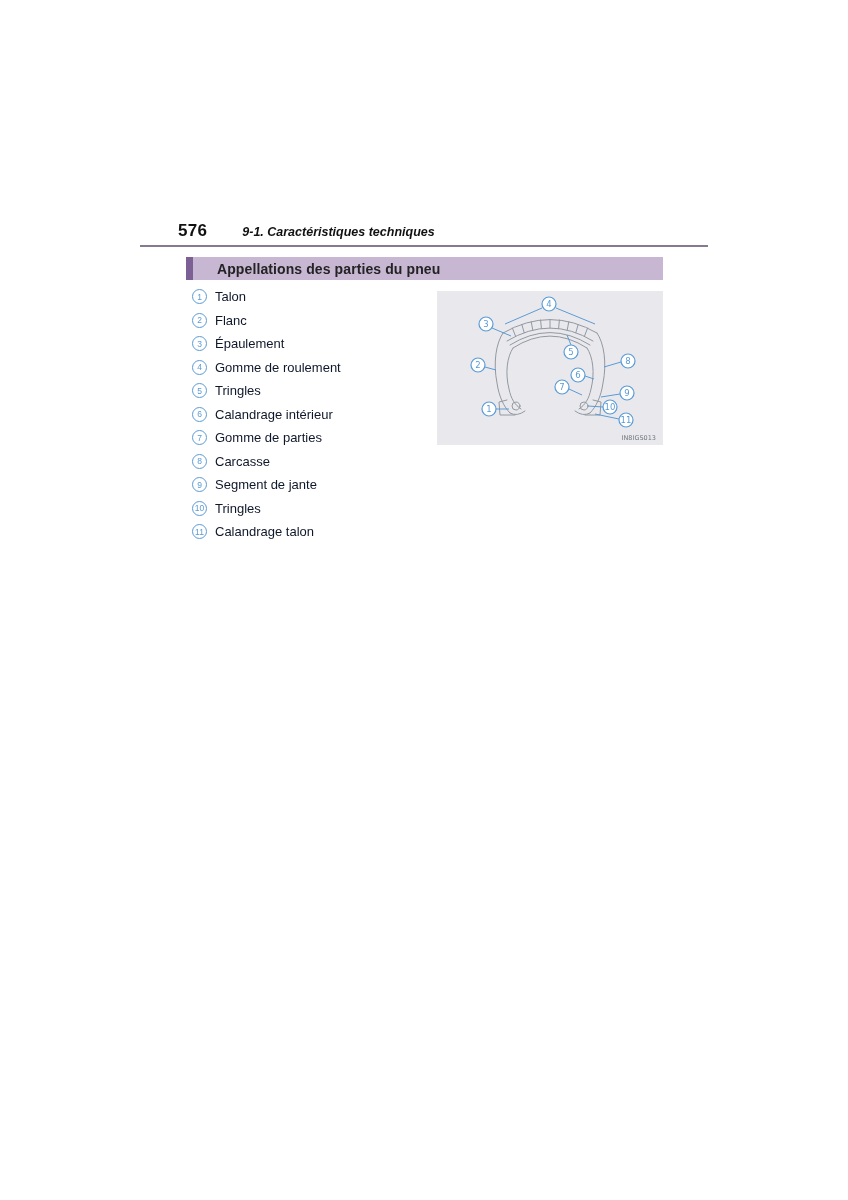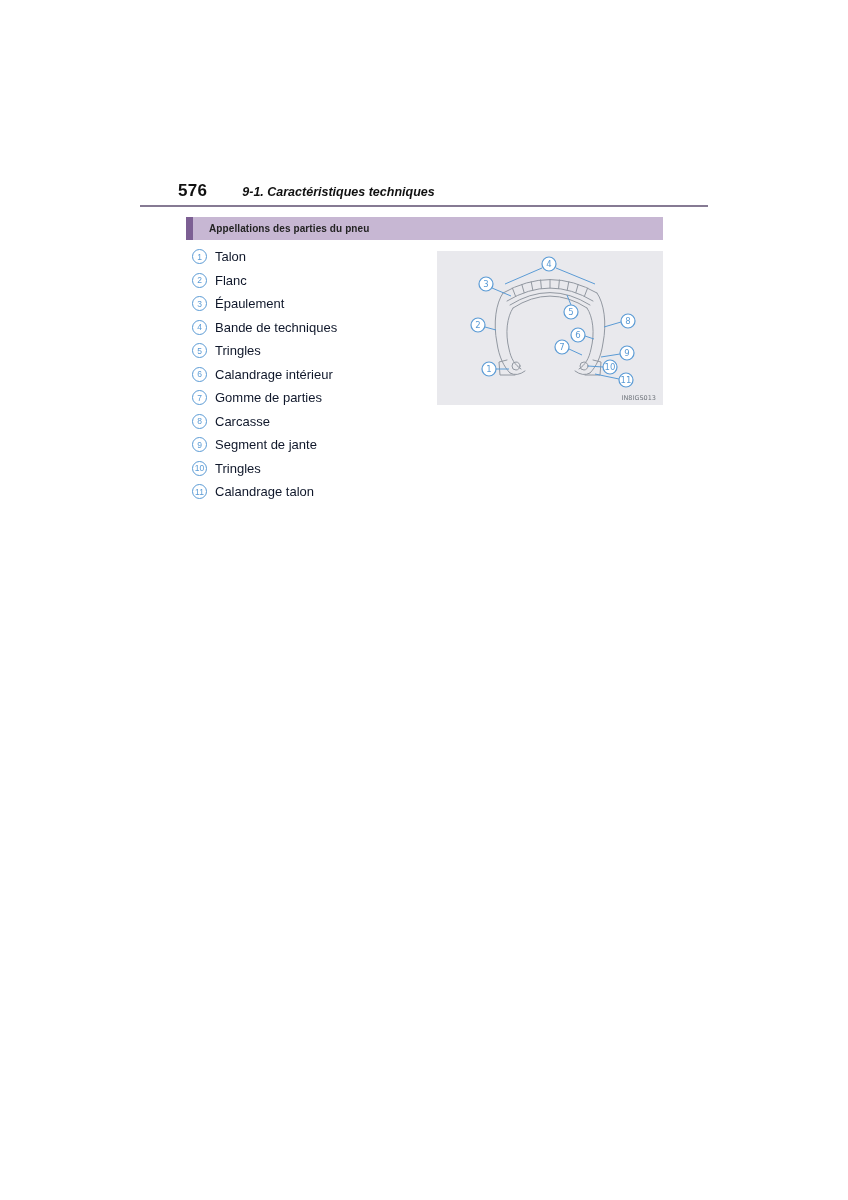--- a/index.html
+++ b/index.html
@@ -1,21 +1,21 @@
 <!DOCTYPE html>
 <html style="--title-bg: #c7b7d3; --title-accent: #7c5f93; --rule-color: #867a93; --callout-blue: #5b9bd5; --figure-bg: #e9e9ed;"><head>
 <meta charset="utf-8">
 <style>
   * { margin:0; padding:0; box-sizing:border-box; }
   html,body { background:#ffffff; }
   body {
     width:848px; height:1200px; position:relative; overflow:hidden;
     font-family:"Liberation Sans", sans-serif; color:#1a1a1a;
   }
-  .page { position:absolute; inset:0; background:#fff; }
+  .page { position:absolute; inset:0; background:#fff;margin-top:40px; }
 
   .header-row {
     position:absolute; left:178px; top:181px;
     display:flex; align-items:baseline; gap:35px;
   }
   .page-number { font-size:17px; font-weight:bold; color:#111; letter-spacing:0.3px; }
   .section-title { font-size:12.5px; font-weight:bold; color:#111;font-style:italic; }
 
   .header-rule {
     position:absolute; left:140px; top:205px; width:568px; height:2px;
@@ -26,21 +26,21 @@
     position:absolute; left:186px; top:217px; width:477px; height:23px;
     background: var(--title-bg, #c7b7d3);
     display:flex; align-items:center;
   }
   .title-accent {
     width:7px; height:100%;
     background: var(--title-accent, #7c5f93);
     flex-shrink:0;
   }
   .title-label {
-    font-size:10px; font-weight:bold; color:#232323; padding-left:16px;
+    font-size:14px; font-weight:bold; color:#232323; padding-left:24px;
     letter-spacing:0.1px;
   }
 
   .parts-list { position:absolute; left:192px; top:245px; }
   .list-item { display:flex; align-items:center; height:23.5px; }
   .num-circle {
     width:15px; height:15px; border:1.2px solid var(--callout-blue, #5b9bd5);
     border-radius:50%; color: var(--callout-blue, #5b9bd5);
     font-size:8.5px; line-height:1;
     display:flex; align-items:center; justify-content:center;
@@ -87,21 +87,21 @@
     <div class="list-item">
       <span class="num-circle">2</span>
       <span class="item-label">Flanc</span>
     </div>
     <div class="list-item">
       <span class="num-circle">3</span>
       <span class="item-label">Épaulement</span>
     </div>
     <div class="list-item">
       <span class="num-circle">4</span>
-      <span class="item-label">Bande de techniques</span>
+      <span class="item-label">Gomme de roulement</span>
     </div>
     <div class="list-item">
       <span class="num-circle">5</span>
       <span class="item-label">Tringles</span>
     </div>
     <div class="list-item">
       <span class="num-circle">6</span>
       <span class="item-label">Calandrage intérieur</span>
     </div>
     <div class="list-item">

